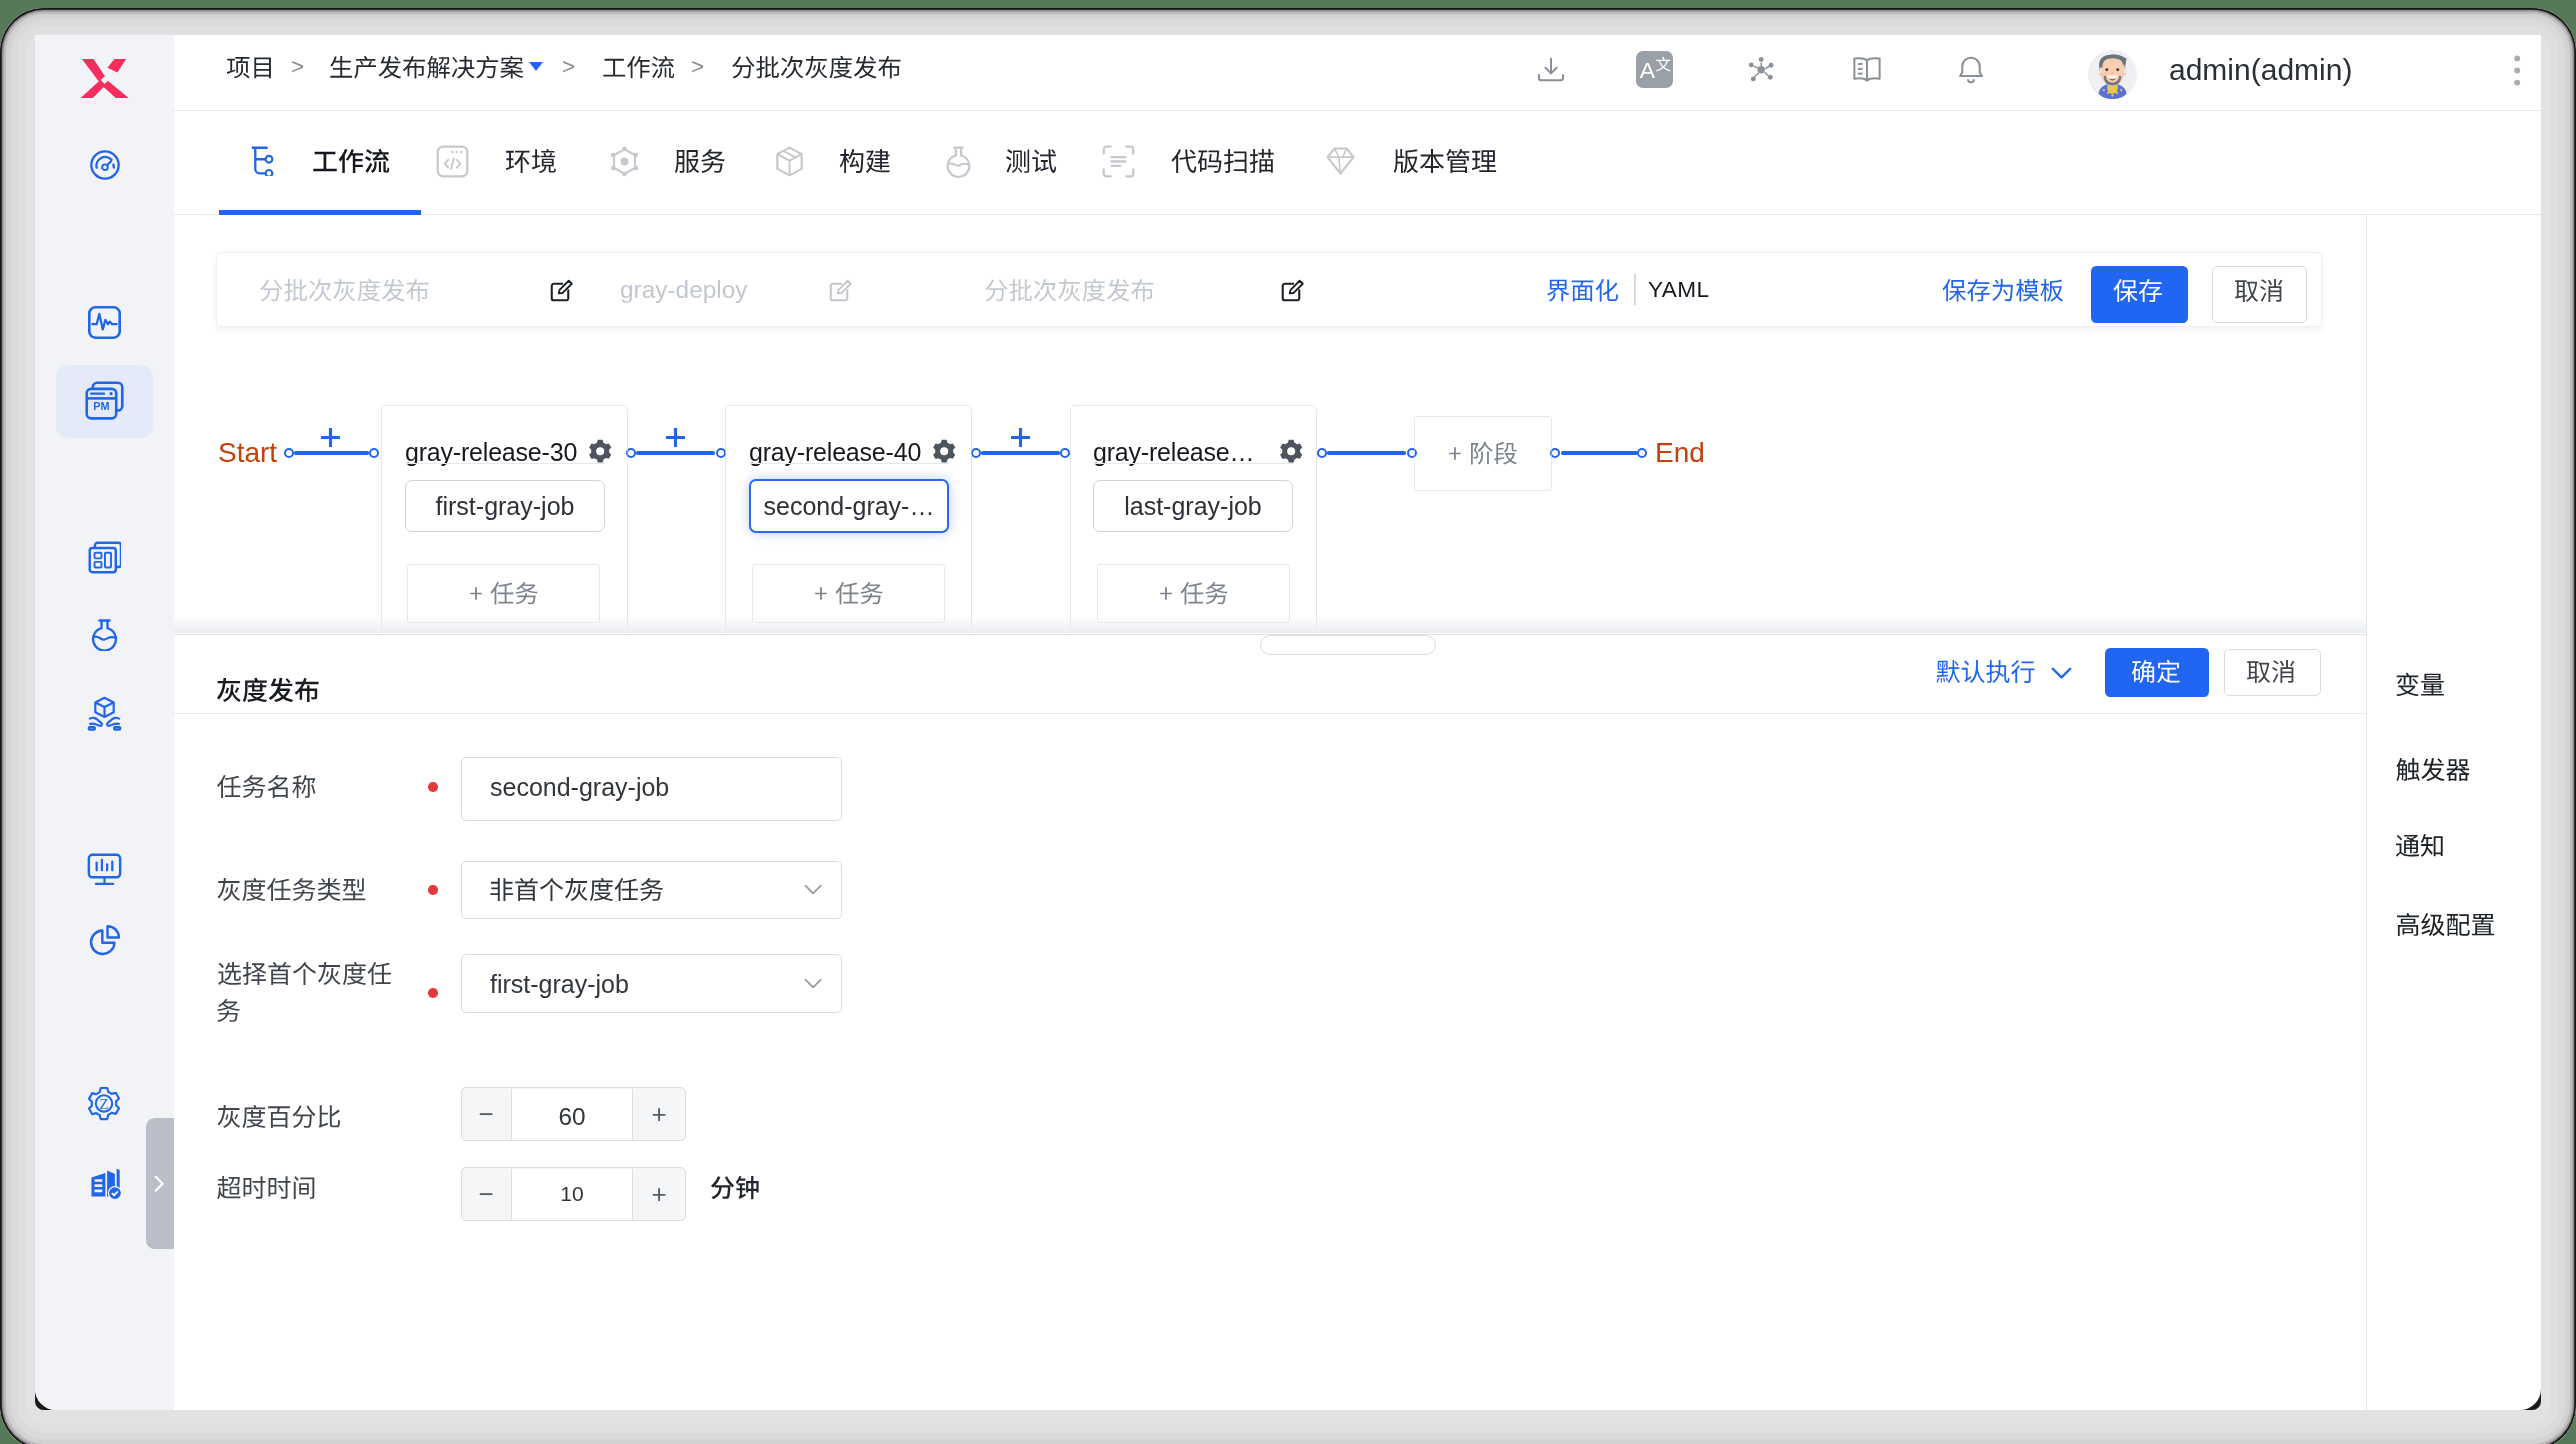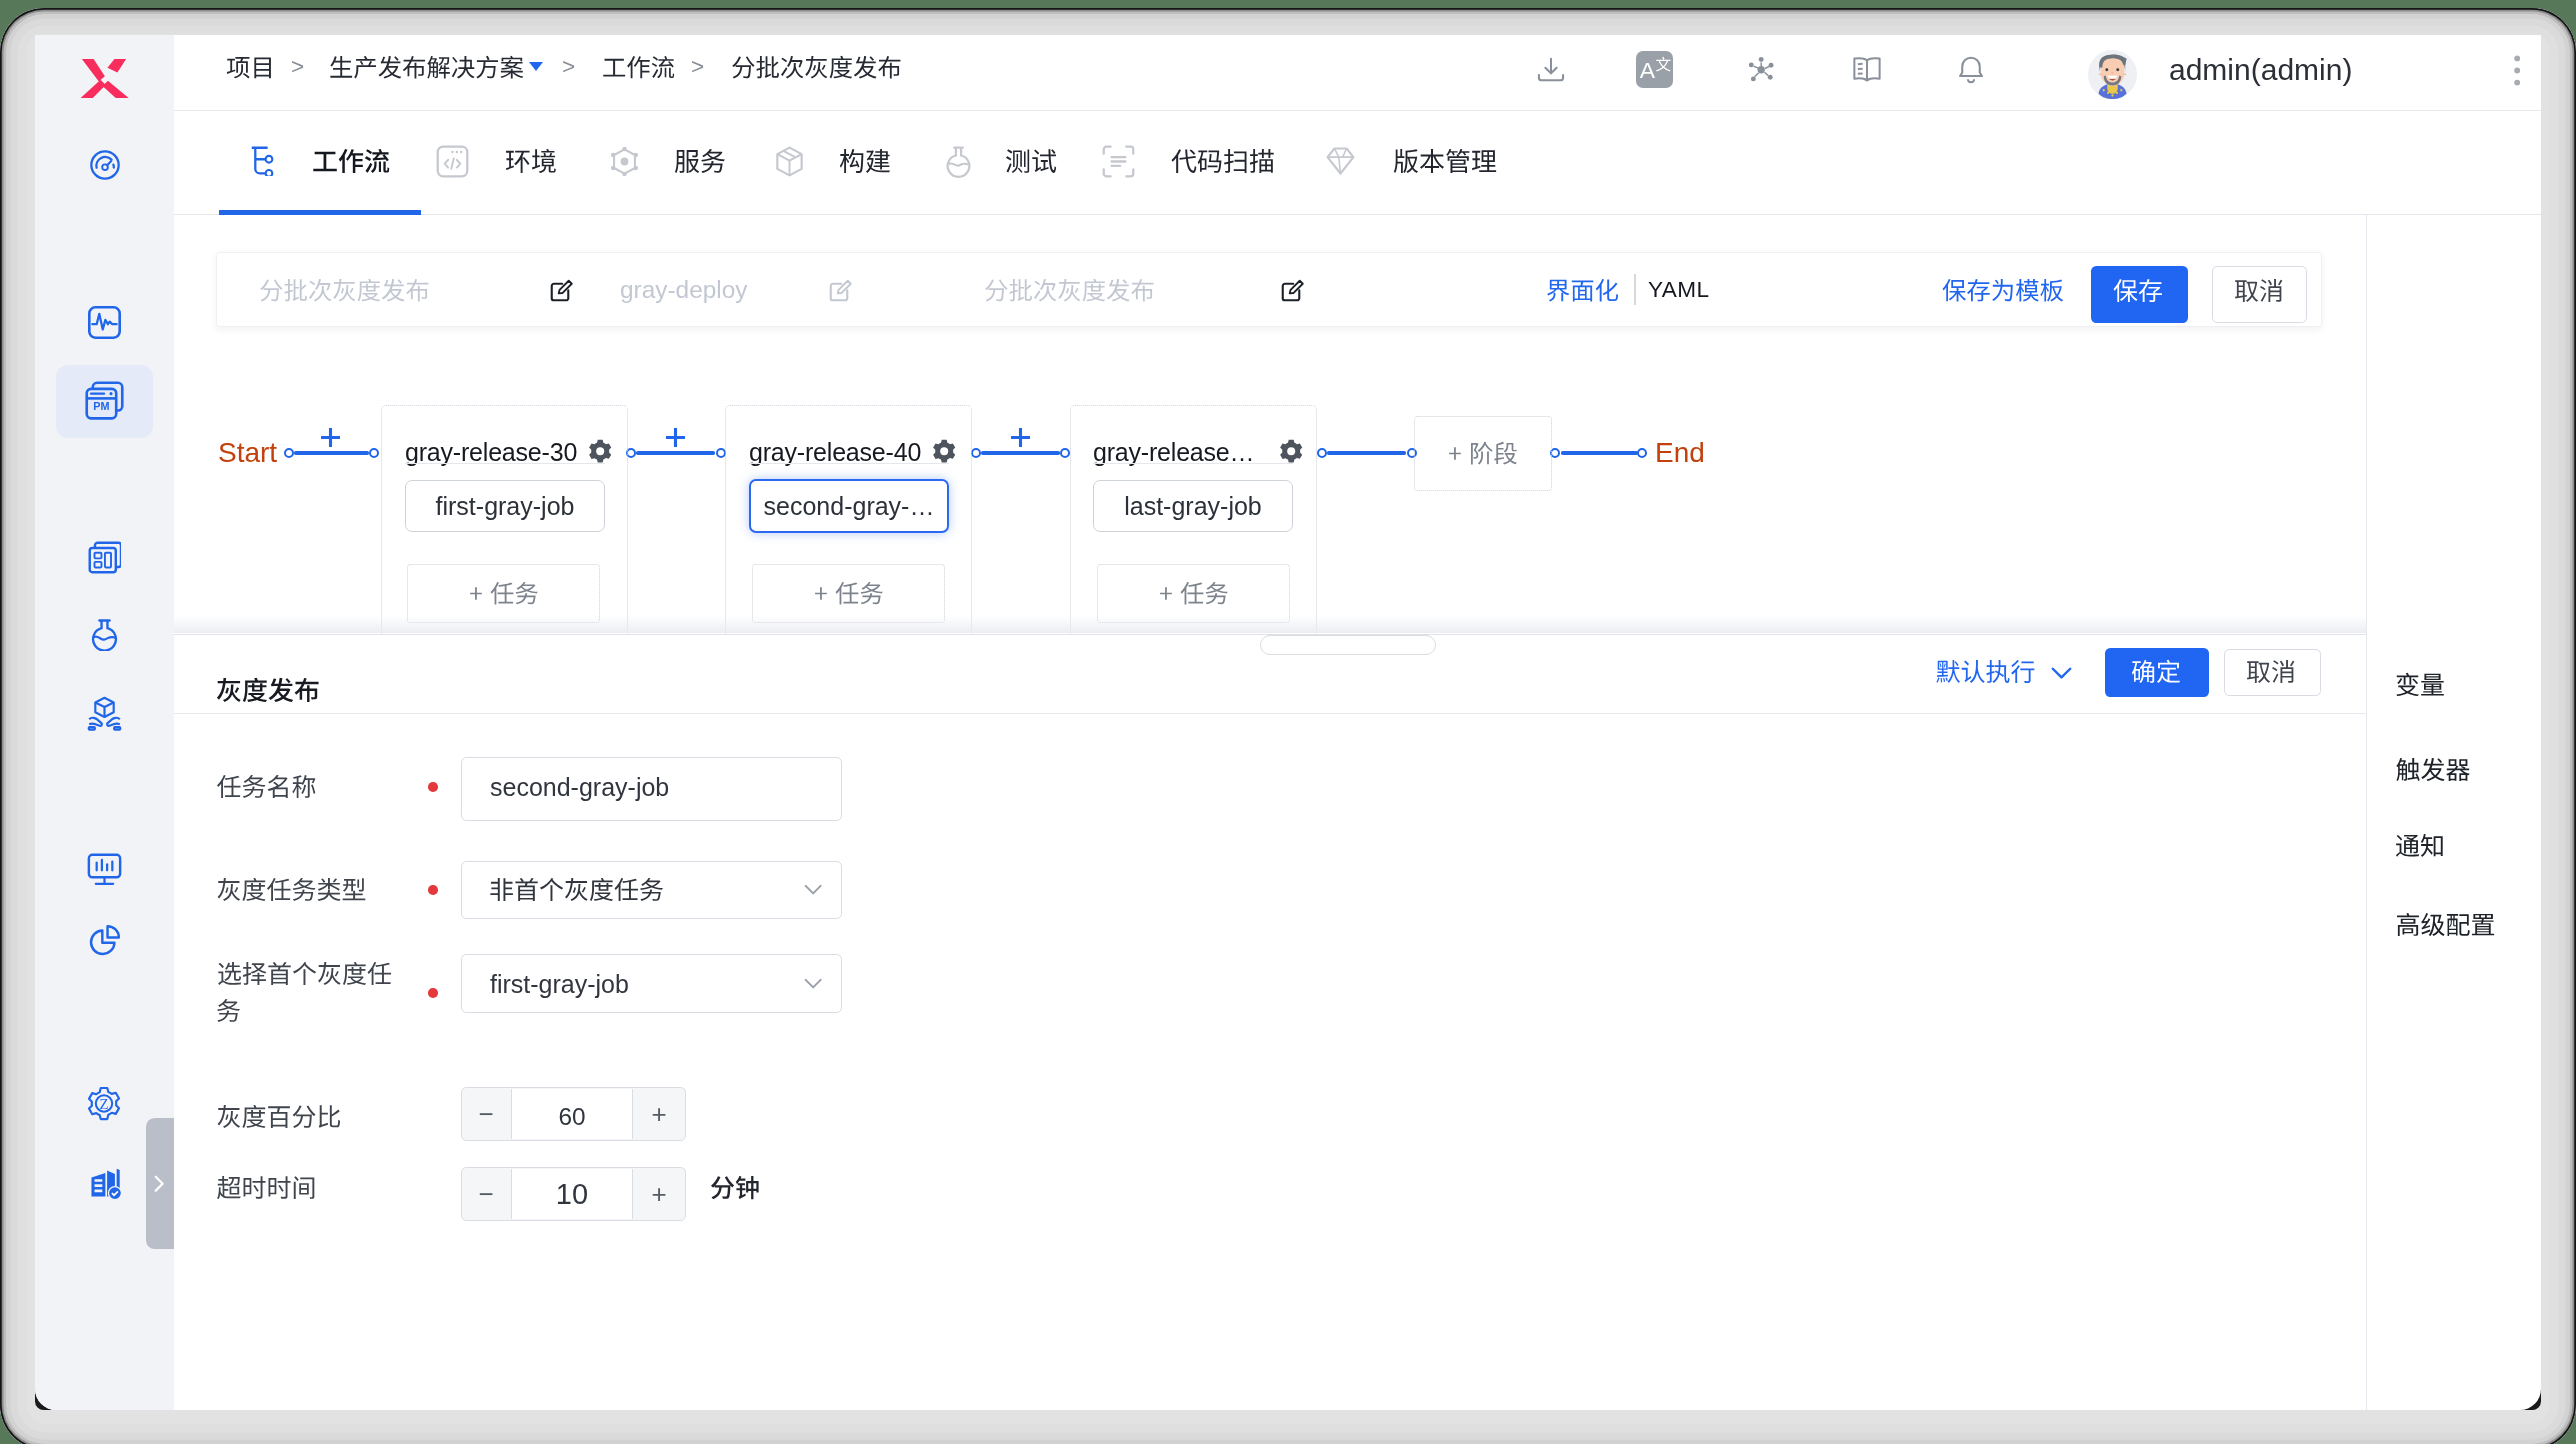--- a/index.html
+++ b/index.html
@@ -426,21 +426,21 @@
     <div class="ab" style="left:476px;top:1054px;width:122px;height:50px;background:#fff;border-left:1.7px solid #d9dde3;border-right:1.7px solid #d9dde3;box-sizing:border-box"></div>
     <div class="lat" style="left:426px;top:1052px;width:50px;height:54px;justify-content:center;font-size:26px;color:#565c66">−</div>
     <div class="lat" style="left:476px;top:1052px;width:122px;height:60px;justify-content:center;font-size:24.4px;color:#31353d">60</div>
     <div class="lat" style="left:598px;top:1052px;width:52px;height:54px;justify-content:center;font-size:26px;color:#565c66">+</div>
 <div class="ab" style="left:181px;top:1140px;"><svg class="" width="101" height="25" viewBox="0 -880 4000 1000">
         <path d="M594 -348H833V-164H594ZM523 -411V-101H908V-411ZM97 -389C94 -213 85 -55 27 45C44 53 75 72 88 81C117 28 135 -39 146 -115C219 21 339 54 553 54H940C944 32 958 -3 970 -20C908 -17 601 -17 552 -18C452 -18 374 -26 313 -51V-252H470V-319H313V-461H473C488 -450 505 -436 513 -427C621 -489 682 -584 702 -733H856C849 -603 840 -552 827 -537C820 -529 811 -527 796 -528C782 -528 743 -528 701 -532C712 -514 719 -487 720 -467C765 -465 807 -465 830 -467C856 -469 873 -475 888 -492C911 -518 921 -588 929 -768C930 -777 930 -798 930 -798H490V-733H631C615 -617 568 -537 480 -486V-529H302V-653H460V-720H302V-840H232V-720H73V-653H232V-529H52V-461H246V-93C208 -126 180 -174 159 -241C162 -287 164 -335 165 -385Z M1474 -452C1527 -375 1595 -269 1627 -208L1693 -246C1659 -307 1590 -409 1536 -485ZM1324 -402V-174H1153V-402ZM1324 -469H1153V-688H1324ZM1081 -756V-25H1153V-106H1394V-756ZM1764 -835V-640H1440V-566H1764V-33C1764 -13 1756 -6 1736 -6C1714 -4 1640 -4 1562 -7C1573 15 1585 49 1590 70C1690 70 1754 69 1790 56C1826 44 1840 22 1840 -33V-566H1962V-640H1840V-835Z M2474 -452C2527 -375 2595 -269 2627 -208L2693 -246C2659 -307 2590 -409 2536 -485ZM2324 -402V-174H2153V-402ZM2324 -469H2153V-688H2324ZM2081 -756V-25H2153V-106H2394V-756ZM2764 -835V-640H2440V-566H2764V-33C2764 -13 2756 -6 2736 -6C2714 -4 2640 -4 2562 -7C2573 15 2585 49 2590 70C2690 70 2754 69 2790 56C2826 44 2840 22 2840 -33V-566H2962V-640H2840V-835Z M3091 -615V80H3168V-615ZM3106 -791C3152 -747 3204 -684 3227 -644L3289 -684C3265 -726 3211 -785 3164 -827ZM3379 -295H3619V-160H3379ZM3379 -491H3619V-358H3379ZM3311 -554V-98H3690V-554ZM3352 -784V-713H3836V-11C3836 2 3832 6 3819 7C3806 7 3765 8 3723 6C3733 25 3743 57 3747 75C3808 75 3851 75 3878 63C3904 50 3913 31 3913 -11V-784Z" fill="#3f444d"></path>
       </svg></div>
 <div class="ab" style="left:426px;top:1132px;width:225px;height:54px;border:1.7px solid #d9dde3;border-radius:5.2px;background:#f5f6f8;box-sizing:border-box"></div>
     <div class="ab" style="left:476px;top:1134px;width:122px;height:50px;background:#fff;border-left:1.7px solid #d9dde3;border-right:1.7px solid #d9dde3;box-sizing:border-box"></div>
     <div class="lat" style="left:426px;top:1132px;width:50px;height:54px;justify-content:center;font-size:26px;color:#565c66">−</div>
-    <div class="lat" style="left:476px;top:1132px;width:122px;height:54px;justify-content:center;font-size:29px;color:#31353d">10</div>
+    <div class="lat" style="left:476px;top:1132px;width:122px;height:54px;justify-content:center;font-size:21px;color:#31353d">10</div>
     <div class="lat" style="left:598px;top:1132px;width:52px;height:54px;justify-content:center;font-size:26px;color:#565c66">+</div>
 <div class="ab" style="left:675px;top:1140px;"><svg class="" width="50" height="25" viewBox="0 -880 2000 1000">
         <path d="M680 -829 592 -795C646 -683 726 -564 807 -471H217C297 -562 369 -677 418 -799L317 -827C259 -675 157 -535 39 -450C62 -433 102 -396 120 -376C144 -396 168 -418 191 -443V-377H369C347 -218 293 -71 61 5C83 25 110 63 121 87C377 -6 443 -183 469 -377H715C704 -148 692 -54 668 -30C658 -20 646 -18 627 -18C603 -18 545 -18 484 -23C501 3 513 44 515 72C577 75 637 75 671 72C707 68 732 59 754 31C789 -9 802 -125 815 -428L817 -460C841 -432 866 -407 890 -385C907 -411 942 -447 966 -465C862 -547 741 -697 680 -829Z M1645 -547V-331H1530V-547ZM1738 -547H1854V-331H1738ZM1645 -842V-638H1444V-178H1530V-239H1645V85H1738V-239H1854V-185H1944V-638H1738V-842ZM1174 -842C1143 -750 1090 -663 1030 -606C1045 -584 1069 -535 1076 -514C1089 -526 1101 -540 1113 -555C1136 -583 1159 -615 1179 -649H1416V-736H1225C1237 -763 1248 -790 1258 -817ZM1057 -351V-266H1196V-87C1196 -38 1161 -4 1140 11C1155 26 1180 59 1188 79C1206 62 1238 44 1430 -55C1424 -74 1417 -111 1415 -137L1286 -75V-266H1417V-351H1286V-470H1397V-555H1113V-470H1196V-351Z" fill="#23262e"></path>
       </svg></div>
 <div class="ab" style="left:2331px;top:180px;width:0.9px;height:1195px;background:#e4e7eb"></div>
 <div class="ab" style="left:2360px;top:637px;"><svg class="" width="50" height="25" viewBox="0 -880 2000 1000">
         <path d="M223 -629C193 -558 143 -486 88 -438C105 -429 133 -409 147 -397C200 -450 257 -530 290 -611ZM691 -591C752 -534 825 -450 861 -396L920 -435C885 -487 812 -567 747 -623ZM432 -831C450 -803 470 -767 483 -738H70V-671H347V-367H422V-671H576V-368H651V-671H930V-738H567C554 -769 527 -816 504 -849ZM133 -339V-272H213C266 -193 338 -128 424 -75C312 -30 183 -1 52 16C65 32 83 63 89 82C233 59 375 22 499 -34C617 24 758 62 913 82C922 62 940 33 956 16C815 1 686 -29 576 -74C680 -133 766 -210 823 -309L775 -342L762 -339ZM296 -272H709C658 -206 585 -152 500 -109C416 -153 347 -207 296 -272Z M1250 -665H1747V-610H1250ZM1250 -763H1747V-709H1250ZM1177 -808V-565H1822V-808ZM1052 -522V-465H1949V-522ZM1230 -273H1462V-215H1230ZM1535 -273H1777V-215H1535ZM1230 -373H1462V-317H1230ZM1535 -373H1777V-317H1535ZM1047 -3V55H1955V-3H1535V-61H1873V-114H1535V-169H1851V-420H1159V-169H1462V-114H1131V-61H1462V-3Z" fill="#1e2229"></path>
       </svg></div>
 <div class="ab" style="left:2360px;top:722px;"><svg class="" width="76" height="25" viewBox="0 -880 3000 1000">
         <path d="M255 -528V-409H169V-528ZM312 -528H400V-409H312ZM164 -586C182 -618 198 -653 213 -690H336C323 -654 306 -616 289 -586ZM190 -841C159 -718 104 -598 32 -522C48 -511 78 -488 90 -476L106 -496V-320C106 -208 100 -59 37 48C53 54 81 71 93 81C135 11 154 -82 163 -171H255V50H312V-171H400V-6C400 4 398 6 389 6C381 7 358 7 330 6C339 23 349 50 351 68C392 68 419 66 437 55C456 44 461 25 461 -5V-586H358C382 -629 406 -680 423 -726L378 -754L367 -751H236C244 -776 252 -801 259 -826ZM255 -352V-230H167C168 -262 169 -292 169 -320V-352ZM312 -352H400V-230H312ZM670 -837V-648H509V-272H672V-58L476 -35L489 37C592 24 736 4 877 -16C888 18 897 50 902 75L967 52C952 -18 905 -130 857 -216L797 -196C816 -161 835 -121 852 -81L747 -67V-272H915V-648H748V-837ZM571 -585H677V-337H571ZM742 -585H850V-337H742Z M1673 -790C1716 -744 1773 -680 1801 -642L1860 -683C1832 -719 1774 -781 1731 -826ZM1144 -523C1154 -534 1188 -540 1251 -540H1391C1325 -332 1214 -168 1030 -57C1049 -44 1076 -15 1086 1C1216 -79 1311 -181 1381 -305C1421 -230 1471 -165 1531 -110C1445 -49 1344 -7 1240 18C1254 34 1272 62 1280 82C1392 51 1498 5 1589 -61C1680 6 1789 54 1917 83C1928 62 1948 32 1964 16C1842 -7 1736 -50 1648 -108C1735 -185 1803 -285 1844 -413L1793 -437L1779 -433H1441C1454 -467 1467 -503 1477 -540H1930L1931 -612H1497C1513 -681 1526 -753 1537 -830L1453 -844C1443 -762 1429 -685 1411 -612H1229C1257 -665 1285 -732 1303 -797L1223 -812C1206 -735 1167 -654 1156 -634C1144 -612 1133 -597 1119 -594C1128 -576 1140 -539 1144 -523ZM1588 -154C1520 -212 1466 -281 1427 -361H1742C1706 -279 1652 -211 1588 -154Z M2196 -730H2366V-589H2196ZM2622 -730H2802V-589H2622ZM2614 -484C2656 -468 2706 -443 2740 -420H2452C2475 -452 2495 -485 2511 -518L2437 -532V-795H2128V-524H2431C2415 -489 2392 -454 2364 -420H2052V-353H2298C2230 -293 2141 -239 2030 -198C2045 -184 2064 -158 2072 -141L2128 -165V80H2198V51H2365V74H2437V-229H2246C2305 -267 2355 -309 2396 -353H2582C2624 -307 2679 -264 2739 -229H2555V80H2624V51H2802V74H2875V-164L2924 -148C2934 -166 2955 -194 2972 -208C2863 -234 2751 -288 2675 -353H2949V-420H2774L2801 -449C2768 -475 2704 -506 2653 -524ZM2553 -795V-524H2875V-795ZM2198 -15V-163H2365V-15ZM2624 -15V-163H2802V-15Z" fill="#1e2229"></path>

